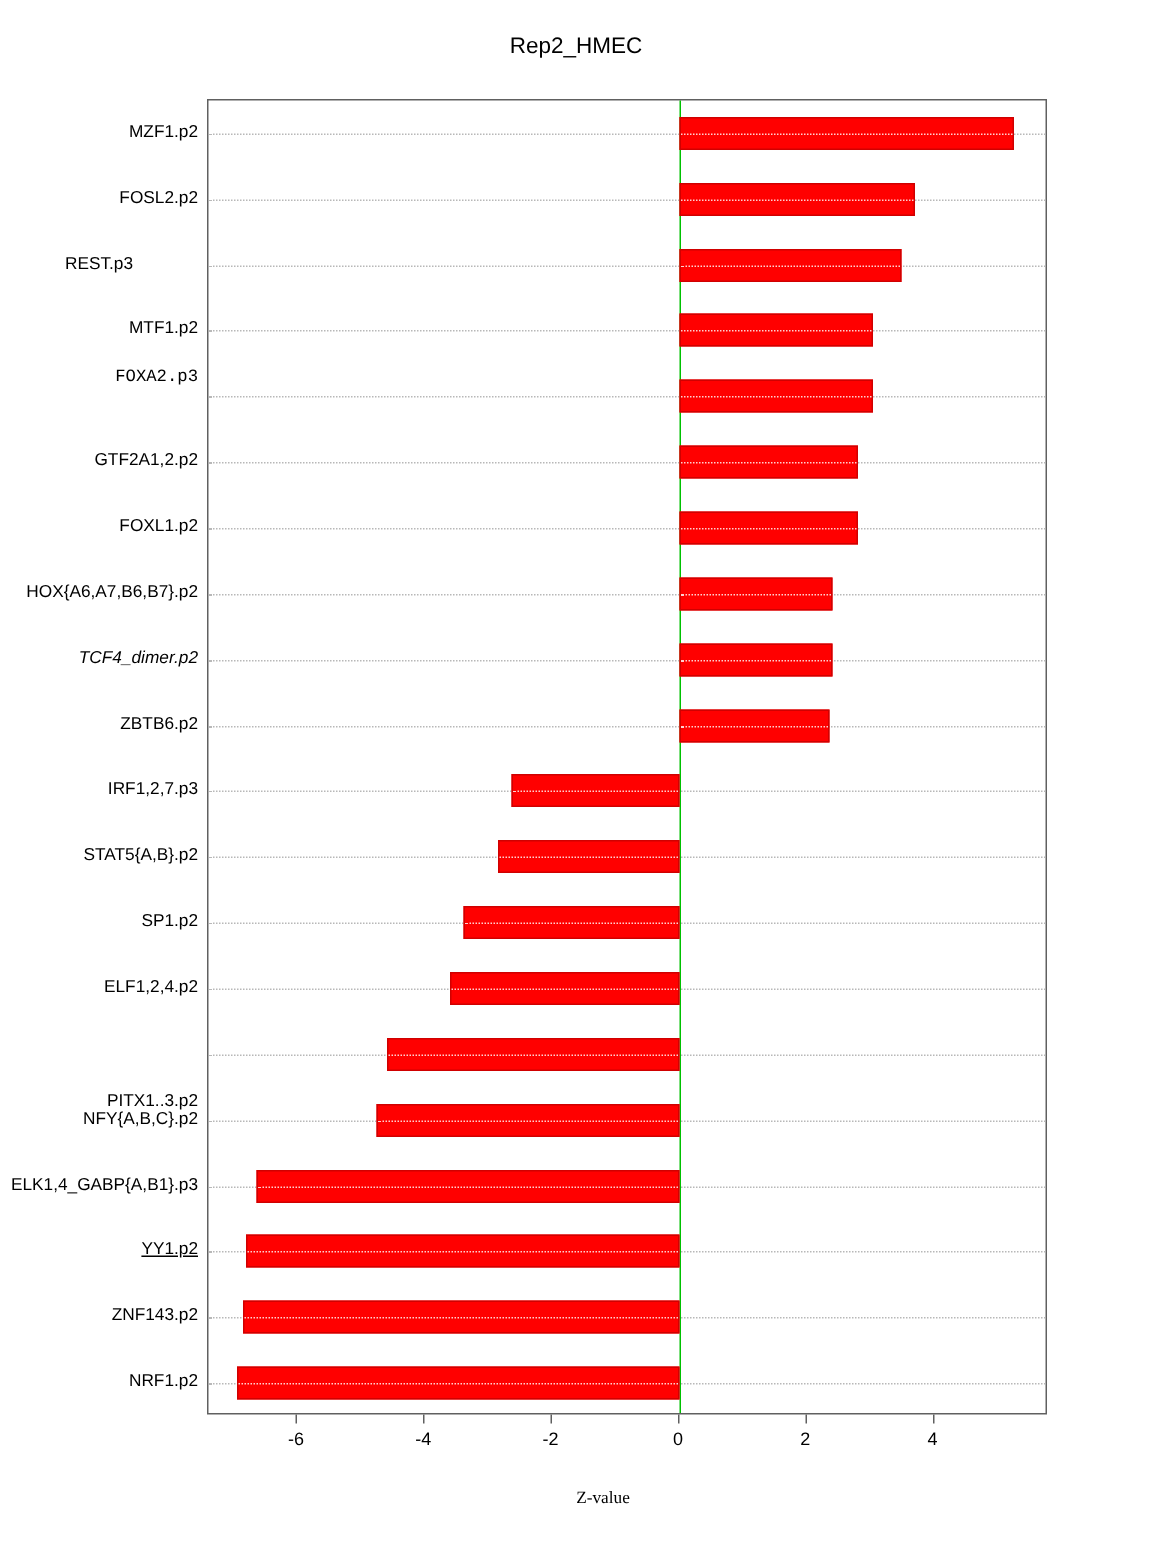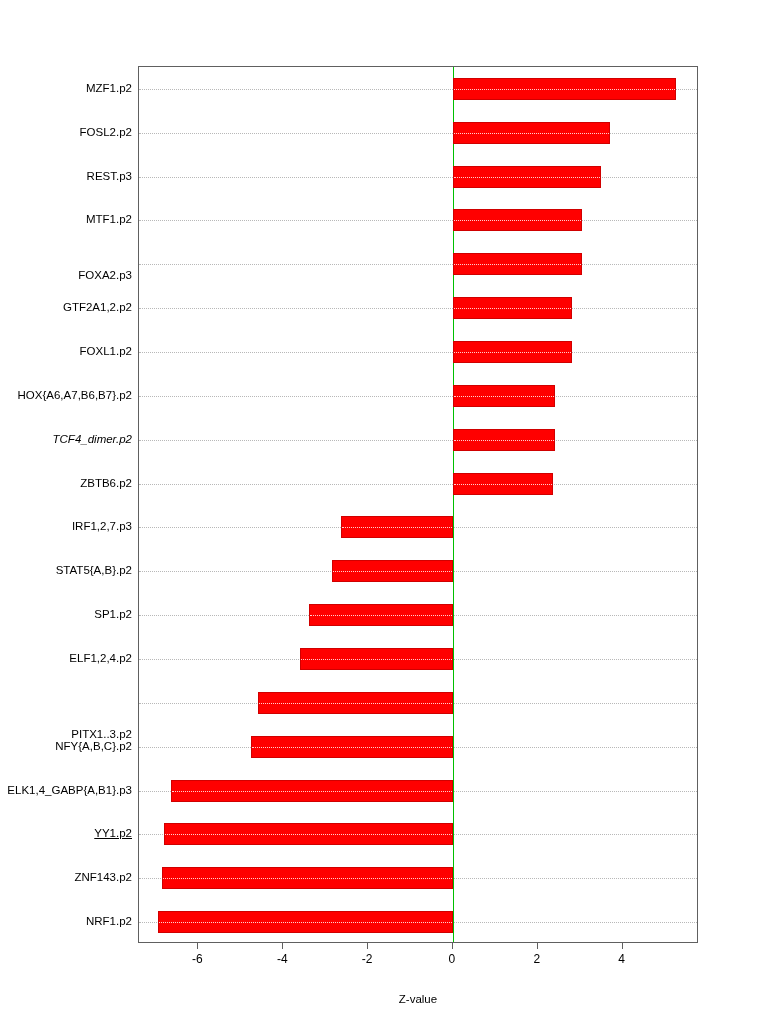--- a/index.html
+++ b/index.html
@@ -107,40 +107,42 @@
     position: absolute;
     top: 9px;
     width: 40px;
     margin-left: -20px;
     text-align: center;
     font-size: 12px;
     color: #000;
   }
   #xaxis-title {
     position: absolute;
-    left: 138px;
+    left: 122px;
     top: 993px;
     width: 560px;
     text-align: center;
     font-size: 11.5px;
     color: #000;
+    font-family: Liberation Serif, serif;
   }
 </style>
 </head>
 <body>
 
 <div id="chart-root">
 
+  <div id="chart-title">Rep2_HMEC</div>
 
   <div id="ylabels">
       <div class="ylabel" style="top: 15.925px;">MZF1.p2</div>
       <div class="ylabel" style="top: 59.775px;">FOSL2.p2</div>
-      <div class="ylabel" style="top: 103.625px;">REST.p3</div>
+      <div class="ylabel" style="top: 103.625px; text-align: center;">REST.p3</div>
       <div class="ylabel" style="top: 147.475px; padding-left: 40px;">MTF1.p2</div>
-      <div class="ylabel" style="top: 203px;">FOXA2.p3</div>
+      <div class="ylabel" style="top: 180px; font-family: Liberation Mono, monospace;">FOXA2.p3</div>
       <div class="ylabel" style="top: 235.175px;">GTF2A1,2.p2</div>
       <div class="ylabel" style="top: 279.025px;">FOXL1.p2</div>
       <div class="ylabel" style="top: 322.875px;">HOX{A6,A7,B6,B7}.p2</div>
       <div class="ylabel" style="top: 366.725px; font-style: italic;">TCF4_dimer.p2</div>
       <div class="ylabel" style="top: 410.575px;">ZBTB6.p2</div>
       <div class="ylabel" style="top: 454.425px;">IRF1,2,7.p3</div>
       <div class="ylabel" style="top: 498.275px; padding-left: 24px;">STAT5{A,B}.p2</div>
       <div class="ylabel" style="top: 542.125px;">SP1.p2</div>
       <div class="ylabel" style="top: 585.975px;">ELF1,2,4.p2</div>
       <div class="ylabel" style="top: 629.825px; margin-top: 32px;">PITX1..3.p2</div>

